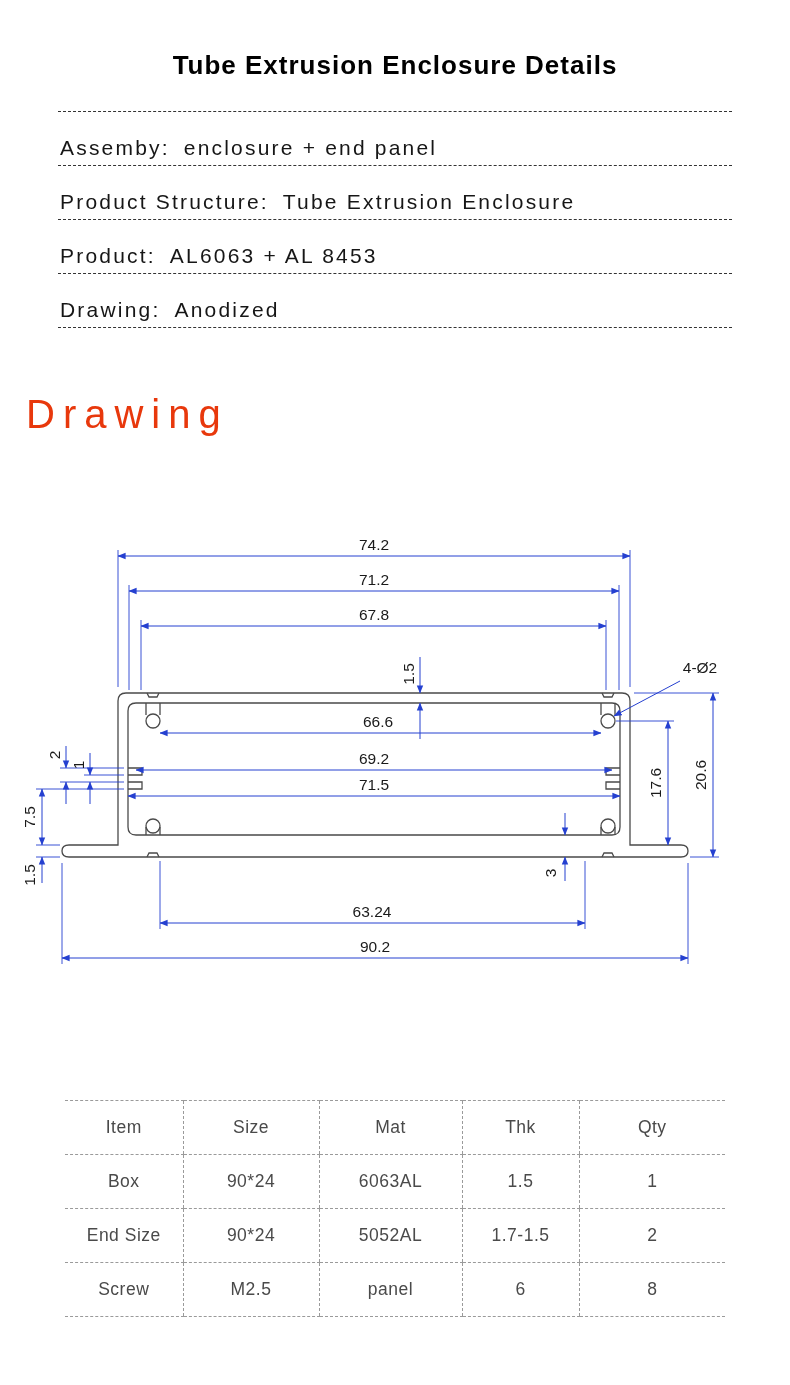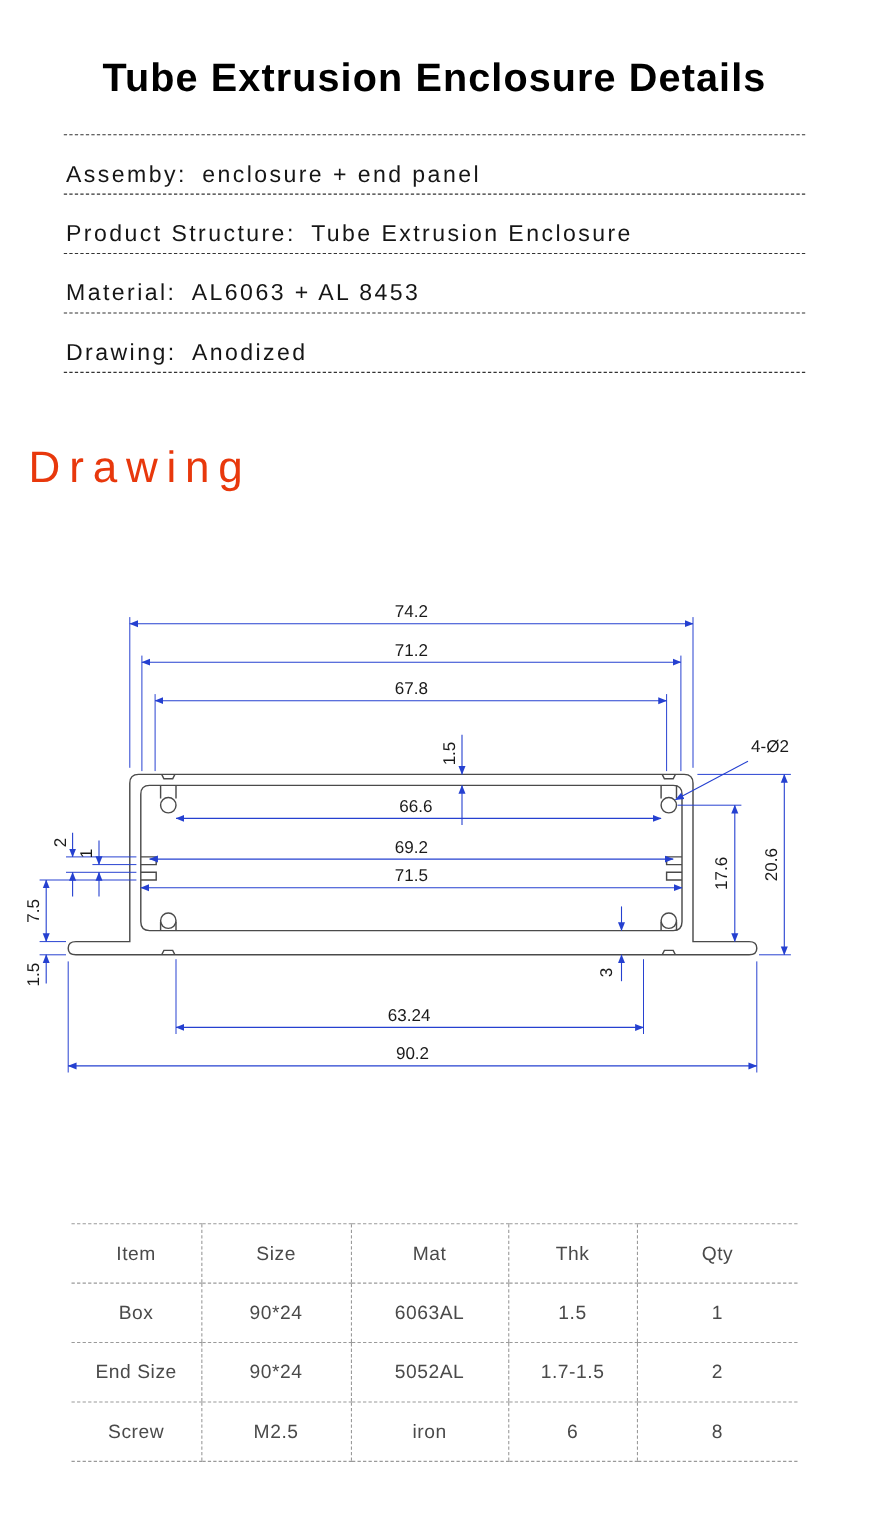--- a/index.html
+++ b/index.html
@@ -11,21 +11,21 @@
   }
   *{box-sizing:border-box;}
   html,body{margin:0;padding:0;}
   body{
     width:790px;height:1385px;background:#ffffff;
     font-family:"Liberation Sans",sans-serif;color:#111;
     overflow:hidden;position:relative;
   }
   .page-title{
     padding-top:50px;text-align:center;
-    font-size:36px;font-weight:bold;letter-spacing:1px;color:#000;
+    font-size:26px;font-weight:bold;letter-spacing:1px;color:#000;
   }
   .specs{
     margin:30px 58px 0 58px;
     border-top:1.5px dashed #333;
   }
   .spec-row{
     border-bottom:1.5px dashed #333;
     padding:24px 0 5px 2px;
     font-size:21px;letter-spacing:2.2px;color:#161616;
     white-space:nowrap;
@@ -65,21 +65,21 @@
 <div class="page-title">Tube Extrusion Enclosure Details</div>
 
 <div class="specs">
   <div class="spec-row">
     <span class="spec-label">Assemby:</span><span>enclosure + end panel</span>
   </div>
   <div class="spec-row">
     <span class="spec-label">Product Structure:</span><span>Tube Extrusion Enclosure</span>
   </div>
   <div class="spec-row">
-    <span class="spec-label">Material:</span><span>AL6063 + AL 8453</span>
+    <span class="spec-label">Product:</span><span>AL6063 + AL 8453</span>
   </div>
   <div class="spec-row">
     <span class="spec-label">Drawing:</span><span>Anodized</span>
   </div>
 </div>
 
 <div class="drawing-heading">Drawing</div>
 
 <div class="drawing-wrap">
 <svg width="750" height="445" viewBox="0 0 750 445" xmlns="http://www.w3.org/2000/svg">
@@ -230,18 +230,18 @@
     <tr>
       <td>End Size</td>
       <td>90*24</td>
       <td>5052AL</td>
       <td>1.7-1.5</td>
       <td>2</td>
     </tr>
     <tr>
       <td>Screw</td>
       <td>M2.5</td>
-      <td>iron</td>
+      <td>panel</td>
       <td>6</td>
       <td>8</td>
     </tr>
   </tbody>
 </table>
 
 </body></html>

